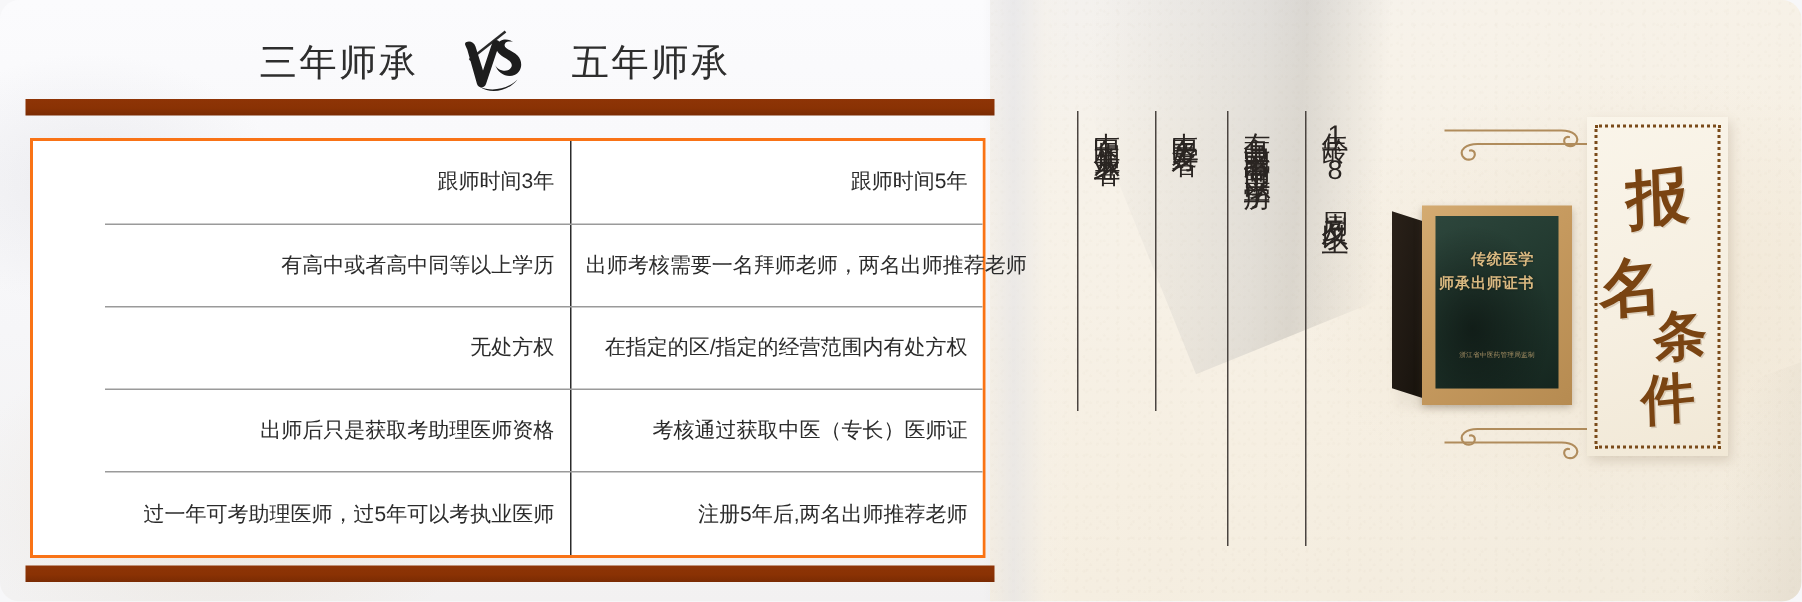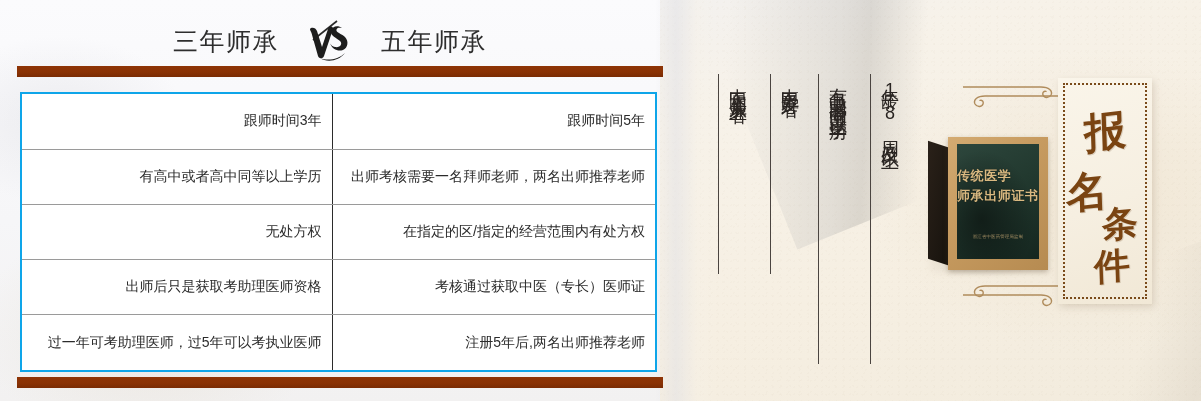--- a/index.html
+++ b/index.html
@@ -11,20 +11,21 @@
     height: 401px;
     overflow: hidden;
     font-family: "Liberation Sans", "DejaVu Sans", sans-serif;
     background: #f7f7f9;
   }
   #root {
     position: relative;
     width: 1201px;
     height: 401px;
     overflow: hidden;
+    border-radius: 13px;
   }
 
   
   .bg-left {
     position: absolute;
     left: 0; top: 0;
     width: 690px; height: 401px;
     background:
       radial-gradient(ellipse 180px 120px at 60px 120px, rgba(205,205,212,0.30), rgba(255,255,255,0) 70%),
       radial-gradient(ellipse 240px 160px at 150px 330px, rgba(226,216,200,0.45), rgba(255,255,255,0) 72%),
@@ -107,22 +108,23 @@
   }
   .bar-top { top: 66px; }
   .bar-bottom { top: 377px; }
 
   
   .table-wrap {
     position: absolute;
     left: 20px; top: 92px;
     width: 637px; height: 280px;
     background: #ffffff;
-    border: 2px solid #0ea5e9;
+    border: 2px solid #f97316;
     box-sizing: border-box;
+    padding-left: 48px;
   }
   table.compare {
     width: 100%;
     height: 100%;
     border-collapse: collapse;
     table-layout: fixed;
   }
   table.compare td {
     border-bottom: 1px solid #9a9a9a;
     font-size: 14px;
@@ -201,24 +203,24 @@
   .plaque-inner {
     position: absolute;
     left: 9px; top: 7px;
     right: 9px; bottom: 11px;
     background:
       radial-gradient(ellipse at 30% 65%, rgba(0,0,0,.45), rgba(0,0,0,0) 65%),
       linear-gradient(150deg, #2d463c 0%, #22392f 45%, #15261f 100%);
   }
   .plaque-title {
     position: absolute;
-    left: 0; right: 0; top: 22px;
-    text-align: left;
+    left: 0; right: 16px; top: 22px;
+    text-align: right;
     color: #d9b981;
-    font-size: 13px;
+    font-size: 10px;
     line-height: 1.55;
     letter-spacing: .6px;
     font-weight: bold;
     text-shadow: 0 0 1px rgba(0,0,0,.7);
   }
   .plaque-org {
     position: absolute;
     left: 0; right: 0; bottom: 20px;
     text-align: center;
     color: #b49a6b;

